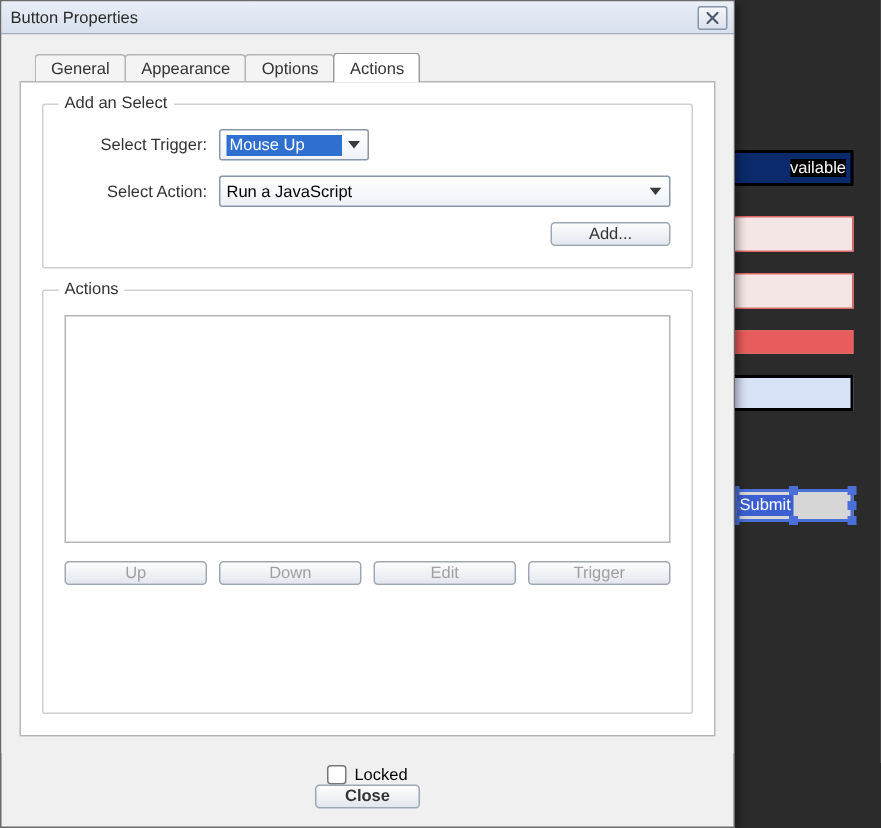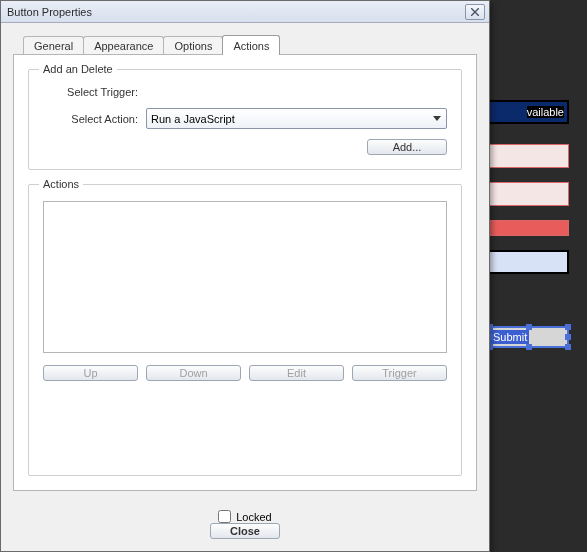--- a/index.html
+++ b/index.html
@@ -100,24 +100,32 @@
       <div class="tabs">
         <div class="tab">General</div>
         <div class="tab">Appearance</div>
         <div class="tab">Options</div>
         <div class="tab active">Actions</div>
       </div>
 
       <div class="tab-panel">
 
         <div class="group">
-          <div class="group-title">Add an Delete</div>
+          <div class="group-title">Add an Select</div>
 
           <div class="row">
             <div class="row-label">Select Trigger:</div>
+            <div class="combo" style="width:100px;">
+              <span class="val sel">Mouse Up</span>
+              <span class="arrow">
+                <svg viewBox="0 0 8 6">
+                    <path d="M0 0 L4 5 L8 0 Z" fill="#3a3a3a"></path>
+                  </svg>
+              </span>
+            </div>
           </div>
 
           <div class="row">
             <div class="row-label">Select Action:</div>
             <div class="combo" style="flex:1;">
               <span class="val">Run a JavaScript</span>
               <span class="arrow">
                 <svg viewBox="0 0 8 6">
                     <path d="M0 0 L4 5 L8 0 Z" fill="#3a3a3a"></path>
                   </svg>

